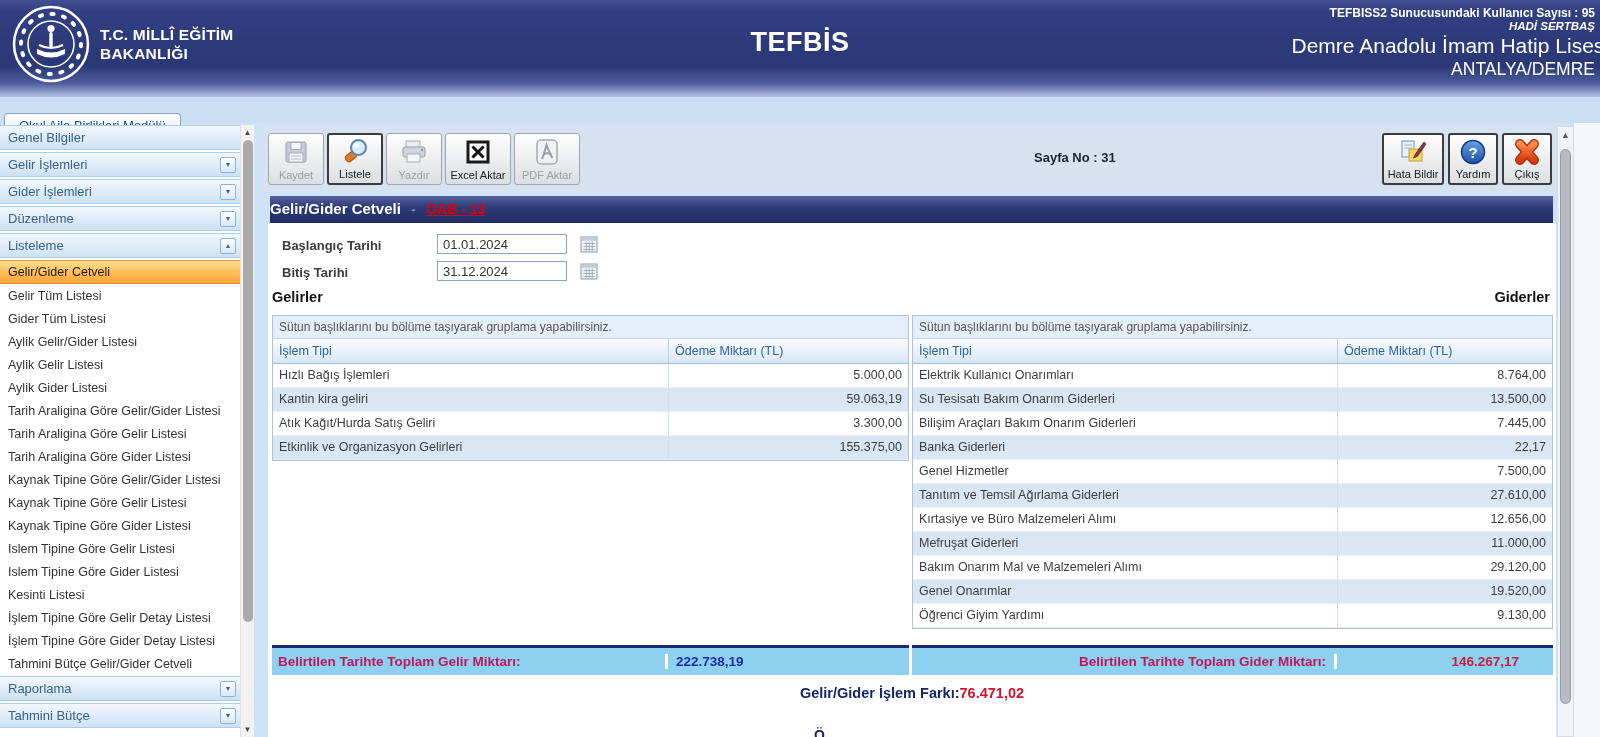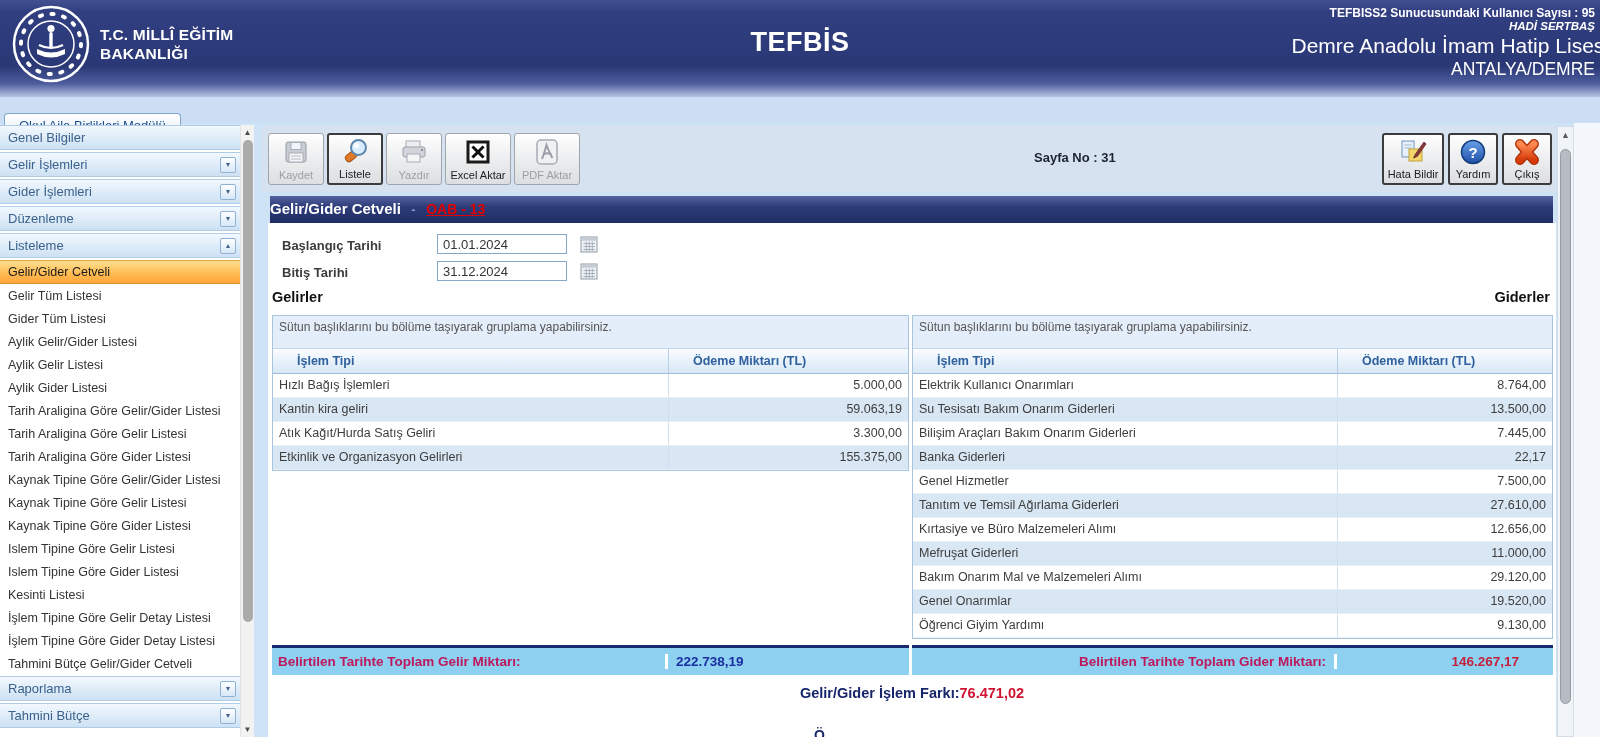--- a/index.html
+++ b/index.html
@@ -84,25 +84,25 @@
   .card { position:absolute; left:268px; top:223px; width:1288px; height:514px; background:#fff; }
   .f-label { position:absolute; left:14px; font-size:13px; font-weight:bold; color:#3c3c3c; }
   .f-input { position:absolute; left:169px; width:130px; height:20px; border:1px solid #86a7c8;
              font-size:13px; color:#333; padding:0 5px; background:#fff; font-family:"Liberation Sans",sans-serif; }
   .cal { position:absolute; left:312px; width:18px; height:18px; cursor:pointer; }
   .sec-label { position:absolute; top:66px; font-size:14.5px; font-weight:bold; color:#111; }
 
   .panel { position:absolute; top:92px; border:1px solid #a9c4dd; background:#fff; }
   .panel-left { left:4px; width:637px; }
   .panel-right { left:644px; width:641px; }
-  .ghint { height:33px; line-height:22px; background:#e3eefa; border-bottom:1px solid #c3d7ea;
+  .ghint { height:23px; line-height:22px; background:#e3eefa; border-bottom:1px solid #c3d7ea;
            color:#555; font-size:12px; padding-left:6px; white-space:nowrap; overflow:hidden; }
   .thead { display:flex; height:25px; line-height:24px; background:linear-gradient(#fbfdff,#d7e7f6);
            border-bottom:1px solid #9fbcd8; color:#2f619f; font-size:12.5px; }
-  .thead .th { padding-left:24px;font-weight:bold; }
+  .thead .th { padding-left:6px; }
   .panel-left  .col1 { width:395px; } .panel-left  .col2 { width:240px; }
   .panel-right .col1 { width:424px; } .panel-right .col2 { width:215px; }
   .col2 { border-left:1px solid #b9cfe4; }
   .trow { display:flex; height:24px; line-height:23px; font-size:12.5px; color:#3d3d3d;
           border-bottom:1px solid #e8eff7; background:#fff; }
   .trow.alt { background:#d9e7f5; }
   .trow .tname { padding-left:6px; white-space:nowrap; overflow:hidden; }
   .trow .tamt { text-align:right; padding-right:6px; }
   .trow .col2 { border-left:1px solid #cfdfee; }
 

